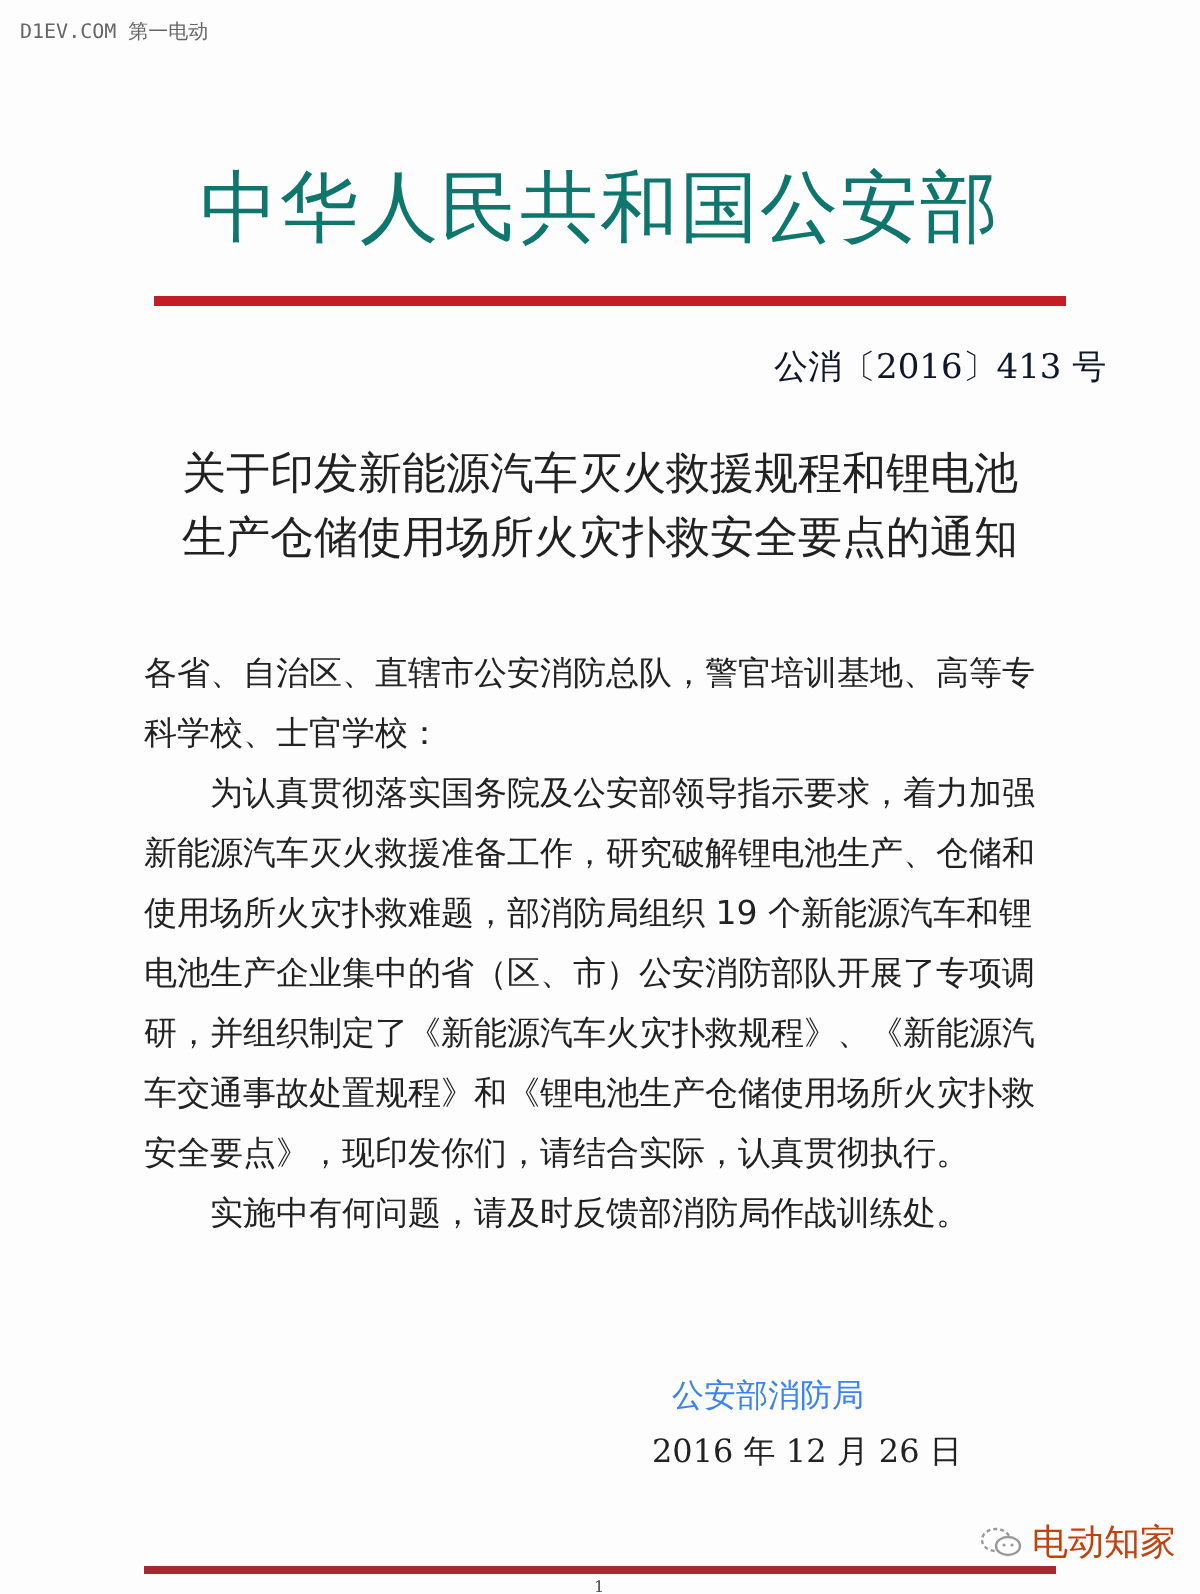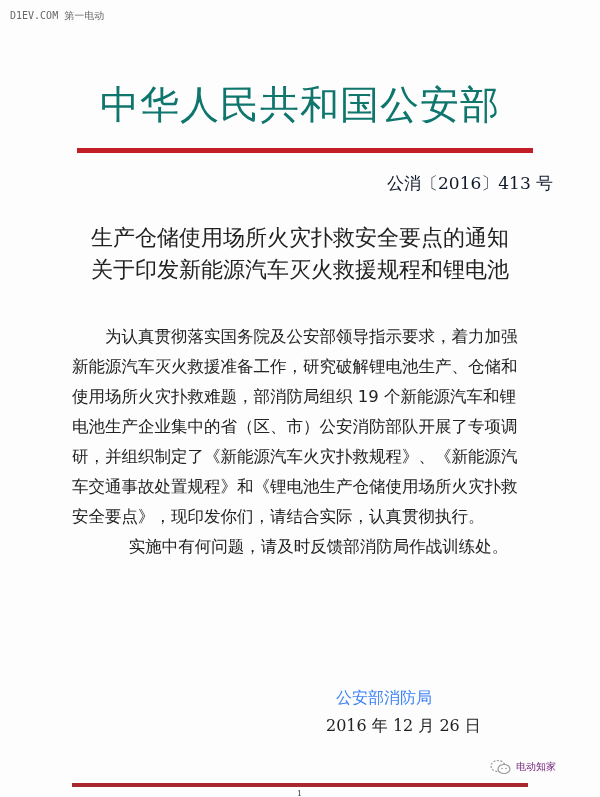--- a/index.html
+++ b/index.html
@@ -13,46 +13,47 @@
   .rule-top { left:77px; width:456px; top:148px; }
   .rule-bottom { left:72px; width:456px; top:783px; background:#a8282e; height:4px; }
   .doc-number { position:absolute; left:387px; top:172px; font-size:17px; color:#0f172a;
                 font-family:"DejaVu Serif","Liberation Serif",serif; }
   .doc-title { position:absolute; left:0; width:600px; top:222px; text-align:center;
                font-size:22px; line-height:32px; color:#222; }
   .body-text { position:absolute; left:72px; width:460px; top:322px; font-size:16.5px;
                line-height:30px; color:#222; }
   .body-text p { margin:0; }
   .indent { text-indent:33px; }
-  .para-gap { margin-top:0;text-align:center; }
+  .para-gap { margin-top:0; }
   .signer { position:absolute; left:336px; top:688px; font-size:16px; color:#3b82f6; }
   .sign-date { position:absolute; left:326px; top:716px; font-size:16px; color:#222;
                font-family:"DejaVu Serif","Liberation Serif",serif;text-align:center; }
   .wm-bottom { position:absolute; left:490px; top:759px; display:flex; align-items:center; gap:4px;
-               color:#701a75; font-size:10px; }
+               color:#c2410c; font-size:18px; }
   .wechat-icon { width:22px; height:16px; }
   .page-num { position:absolute; left:297px; top:789px; font-size:8px; color:#444;
               font-family:"DejaVu Serif","Liberation Serif",serif; }
 </style>
 </head>
 <body>
 
 <div class="watermark-top">D1EV.COM 第一电动</div>
 
 <div class="org-title">中华人民共和国公安部</div>
 <div class="red-rule rule-top"></div>
 
 <div class="doc-number">公消〔2016〕413 号</div>
 
 <div class="doc-title">
+  <div>关于印发新能源汽车灭火救援规程和锂电池</div>
   <div>生产仓储使用场所火灾扑救安全要点的通知</div>
-  <div>关于印发新能源汽车灭火救援规程和锂电池</div>
 </div>
 
 <div class="body-text">
+  <p>各省、自治区、直辖市公安消防总队，警官培训基地、高等专科学校、士官学校：</p>
   <p class="indent">为认真贯彻落实国务院及公安部领导指示要求，着力加强新能源汽车灭火救援准备工作，研究破解锂电池生产、仓储和使用场所火灾扑救难题，部消防局组织 19 个新能源汽车和锂电池生产企业集中的省（区、市）公安消防部队开展了专项调研，并组织制定了《新能源汽车火灾扑救规程》、《新能源汽车交通事故处置规程》和《锂电池生产仓储使用场所火灾扑救安全要点》，现印发你们，请结合实际，认真贯彻执行。</p>
   <p class="indent para-gap">实施中有何问题，请及时反馈部消防局作战训练处。</p>
 </div>
 
 <div class="signer">公安部消防局</div>
 <div class="sign-date">2016 年 12 月 26 日</div>
 
 <div class="wm-bottom">
   <svg class="wechat-icon" viewBox="0 0 22 16">
     <ellipse cx="8" cy="7" rx="7" ry="5.5" fill="none" stroke="#999" stroke-width="1.2" stroke-dasharray="2 1.5"></ellipse>

